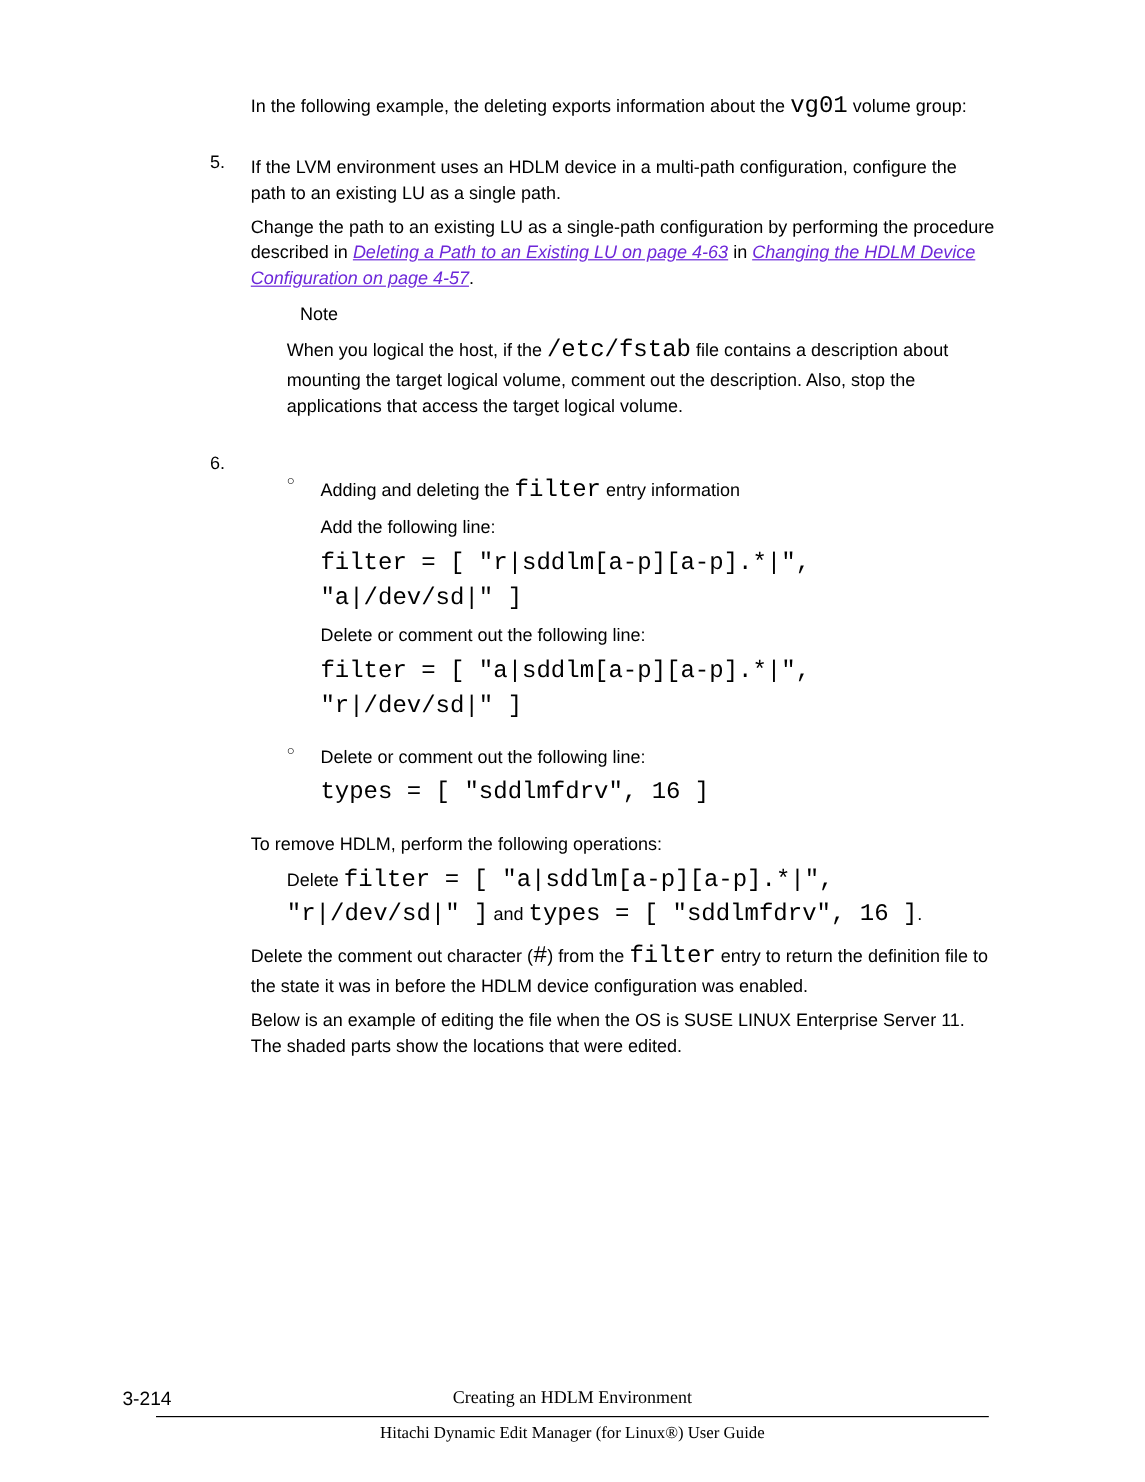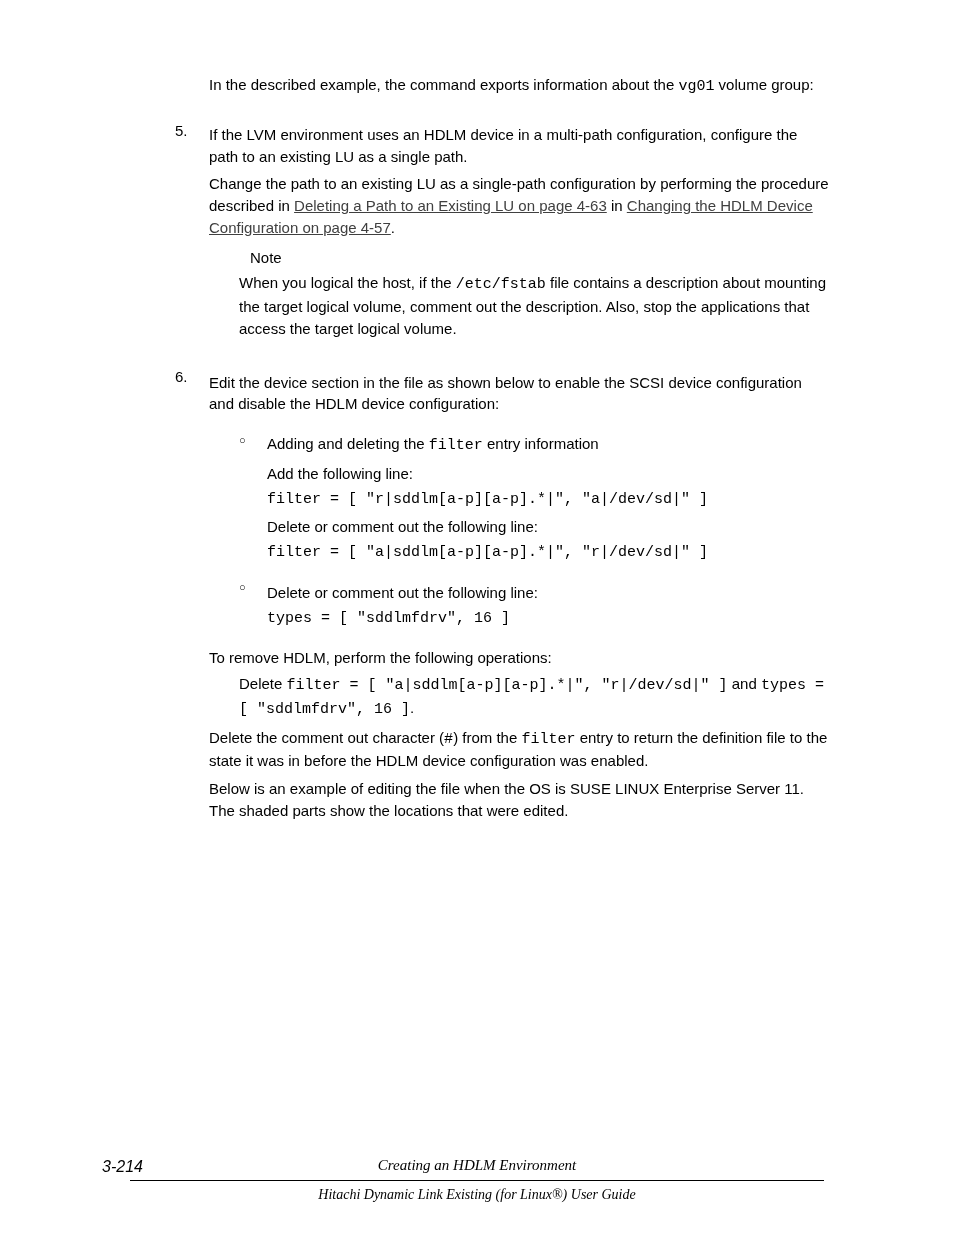--- a/index.html
+++ b/index.html
@@ -15,31 +15,32 @@
     line-height: 1.45;
   }
   .content {
     position: absolute;
     top: 70px;
     left: 209px;
     width: 620px;
   }
   .mono {
     font-family: "Courier New", Courier, monospace;
-    font-size: 15px;
+    font-size: 20px;
   }
   .code-block {
     font-family: "Courier New", Courier, monospace;
     font-size: 15px;
     white-space: pre;
     margin: 14px 0;
   }
   .link {
-    color: #404040;
+    color: #6d28d9;
     text-decoration: underline;
+    font-style: italic;
   }
   .ol-item {
     display: flex;
     align-items: flex-start;
     margin-top: 22px;
   }
   .num {
     width: 34px;
     flex-shrink: 0;
     margin-left: -34px;
@@ -58,21 +59,20 @@
   }
   .indent-block {
     margin-left: 30px;
   }
   p { margin: 4px 0; }
   .footer {
     position: absolute;
     bottom: 30px;
     left: 0;
     width: 954px;
-    font-style: italic;
   }
   .footer-line {
     border-top: 0.5px solid #000;
     margin: 3px 130px 0 130px;
   }
   .footer-row {
     display: flex;
     justify-content: center;
     font-family: "Times New Roman", Times, serif;
     font-size: 15px;
@@ -91,42 +91,41 @@
     font-size: 14px;
     margin-top: 4px;
   }
 </style>
 </head>
 <body>
 
 <div class="content">
 
   <p>
-    <span>In the described example, the command exports information about the </span><span class="mono">vg01</span><span> volume group:</span>
+    <span>In the following example, the deleting exports information about the </span><span class="mono">vg01</span><span> volume group:</span>
   </p>
 
 
   <div class="ol-item">
     <div class="num">5.</div>
     <div>
       <p>If the LVM environment uses an HDLM device in a multi-path configuration, configure the path to an existing LU as a single path.</p>
       <p style="margin-top:6px;">
         <span>Change the path to an existing LU as a single-path configuration by performing the procedure described in </span><a class="link">Deleting a Path to an Existing LU on page 4-63</a><span> in </span><a class="link">Changing the HDLM Device Configuration on page 4-57</a><span>.</span>
       </p>
       <p style="margin-top:8px;margin-left:41px;">Note</p>
       <p class="indent-block">
         <span>When you logical the host, if the </span><span class="mono">/etc/fstab</span><span> file contains a description about mounting the target logical volume, comment out the description. Also, stop the applications that access the target logical volume.</span>
       </p>
     </div>
   </div>
 
   <div class="ol-item">
     <div class="num">6.</div>
     <div>
-      <p style="margin-top:6px;">Edit the device section in the file as shown below to enable the SCSI device configuration and disable the HDLM device configuration:</p>
 
       <div class="bullet-item" style="margin-top:14px;">
         <div class="bullet">○</div>
         <div>
           <p>
             <span>Adding and deleting the </span><span class="mono">filter</span><span> entry information</span>
           </p>
           <p style="margin-top:6px;">Add the following line:</p>
           <p class="mono" style="margin-top:4px;">filter = [ "r|sddlm[a-p][a-p].*|", "a|/dev/sd|" ]</p>
           <p style="margin-top:6px;">Delete or comment out the following line:</p>
@@ -155,15 +154,15 @@
 
 </div>
 
 <div class="footer">
   <div class="footer-row">
     <span class="page-num">3-214</span>
     <span>Creating an HDLM Environment</span>
   </div>
   <div class="footer-line"></div>
   <div class="footer-row2">
-    <span>Hitachi Dynamic Link Existing (for Linux®) User Guide</span>
+    <span>Hitachi Dynamic Edit Manager (for Linux®) User Guide</span>
   </div>
 </div>
 
 </body></html>

